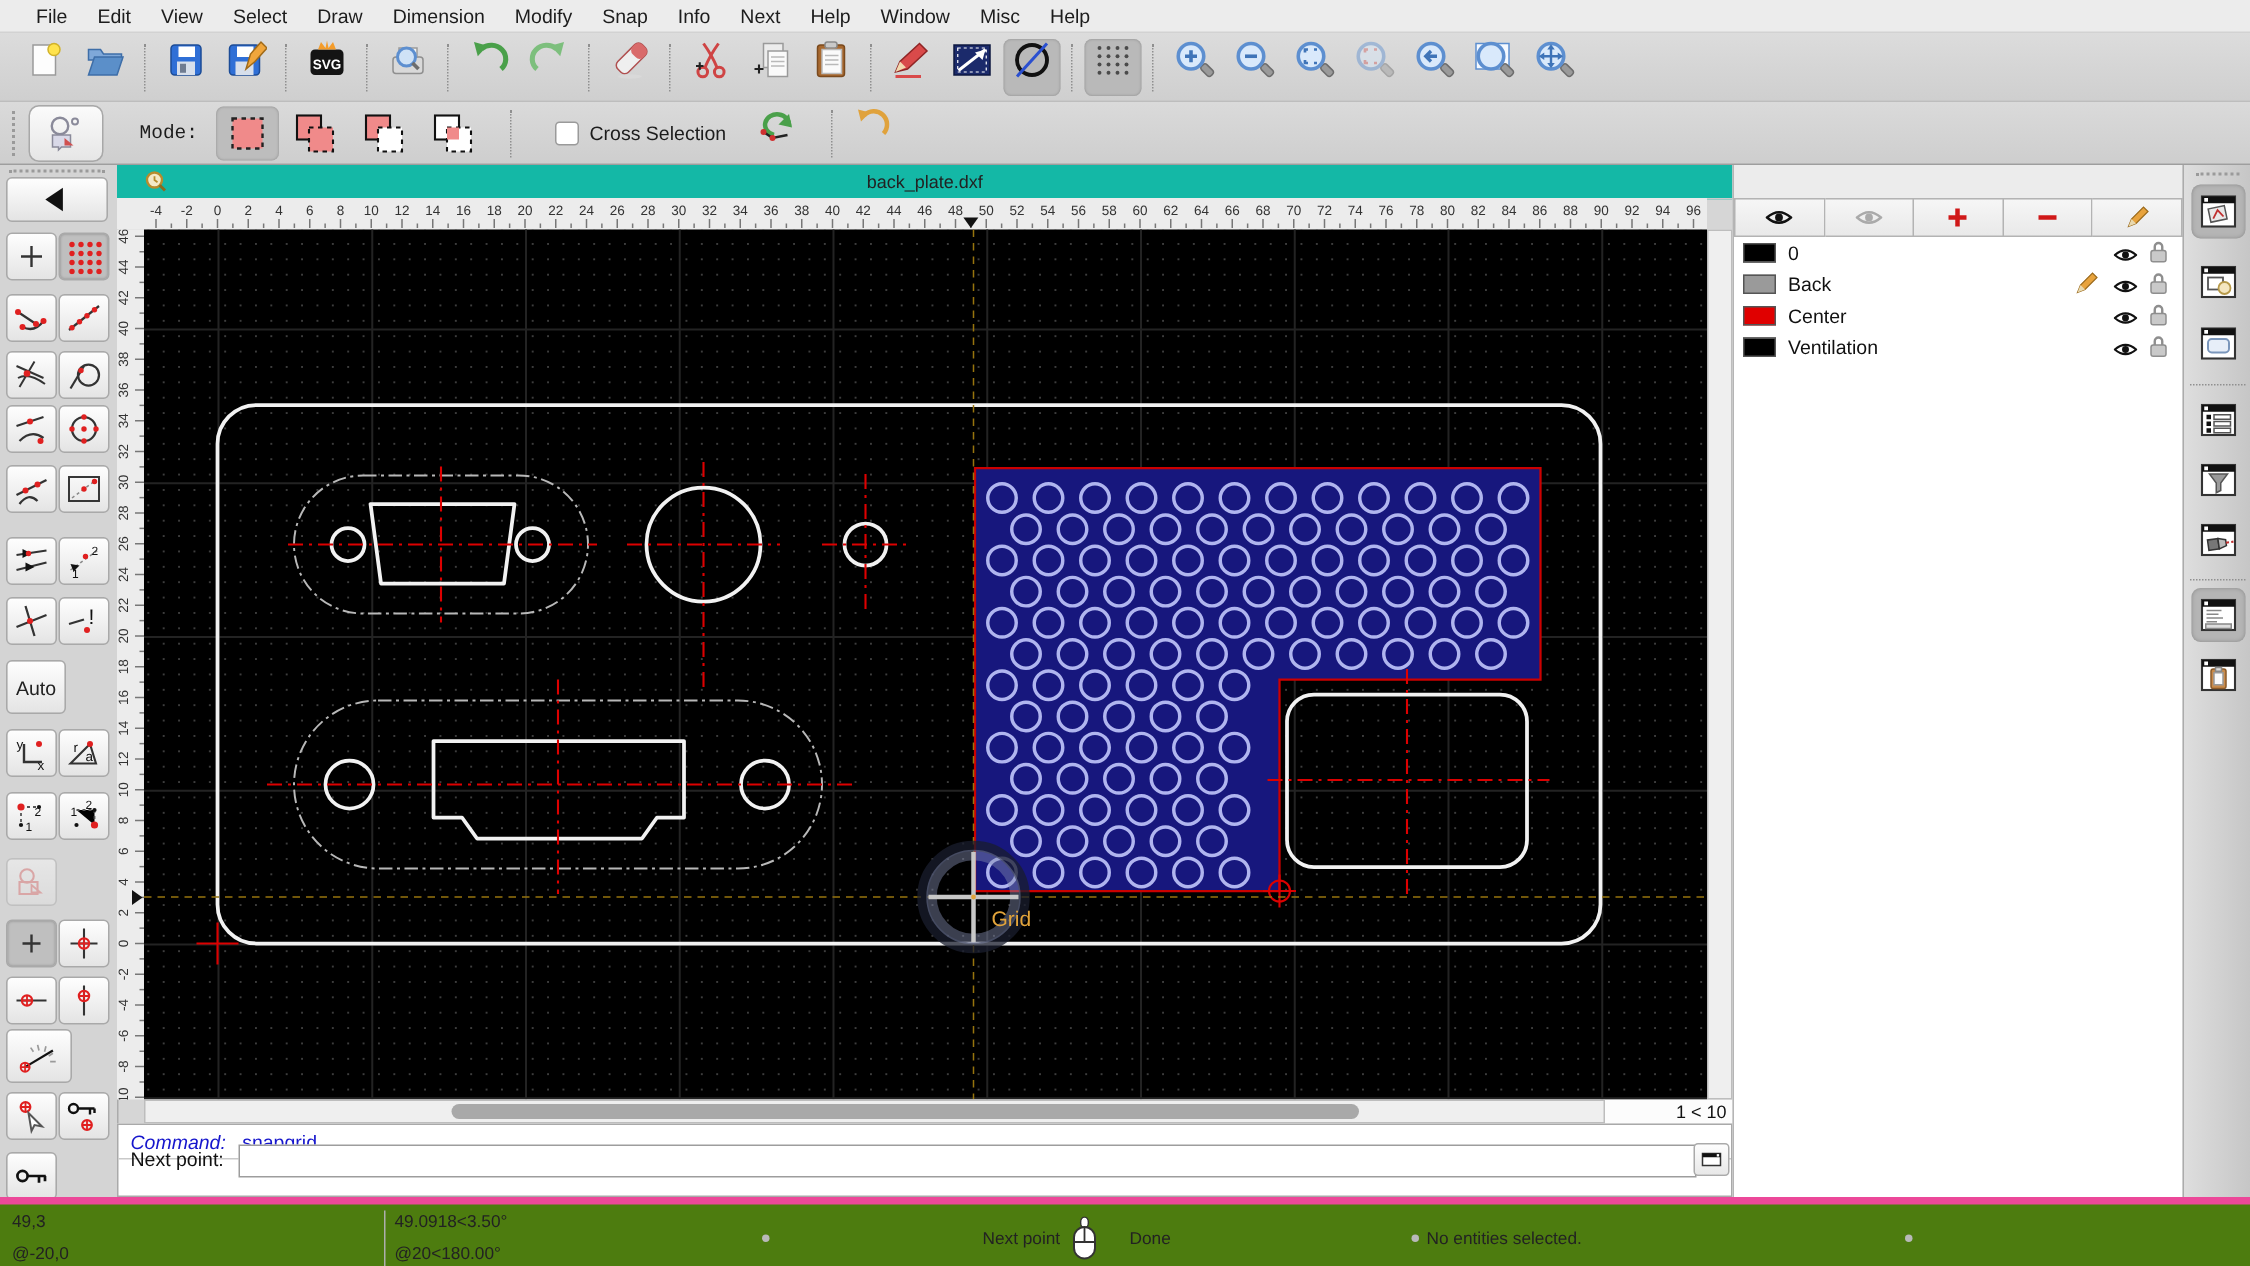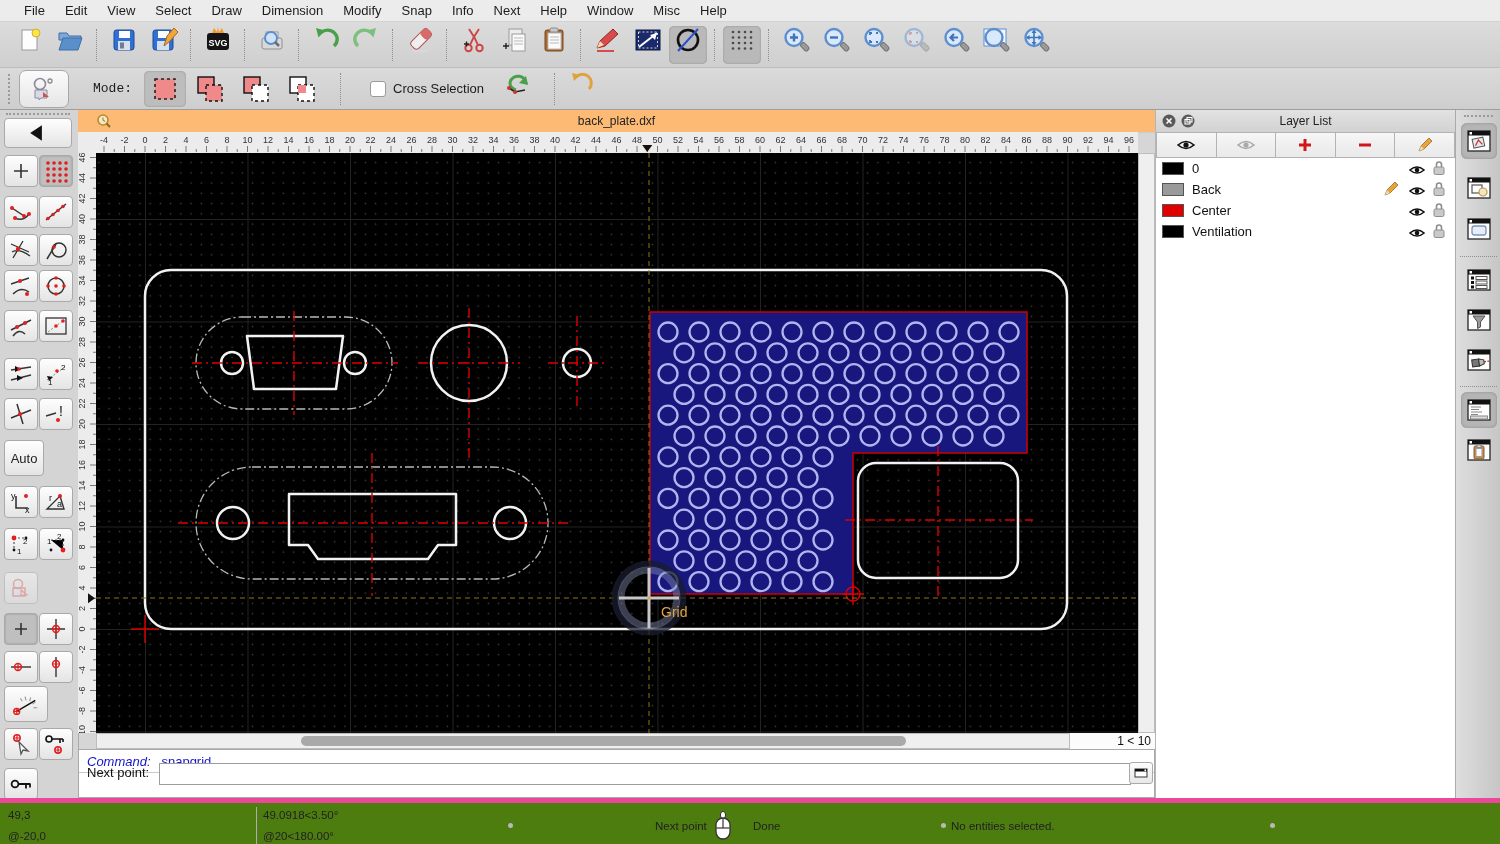--- a/index.html
+++ b/index.html
@@ -30,21 +30,21 @@
     background:linear-gradient(#fbfbfb,#e6e6e6);display:flex;align-items:center;justify-content:center;margin-right:6px;}
   
   #leftpal{position:absolute;left:0;top:110px;width:78px;height:688px;background:#d4d4d4;border-right:1px solid #ababab;}
   .pbtn{position:absolute;width:34px;height:32px;background:linear-gradient(#fefefe,#e4e4e4);
     border:1px solid #a9a9a9;border-radius:4px;display:flex;align-items:center;justify-content:center;box-sizing:border-box;}
   .pbtn svg{width:26px;height:24px;}
   .pbtn.on{background:#bfbfbf;box-shadow:inset 0 0 2px #898989;}
   .pbtn.wide{width:68px;height:30px;}
   .pbtn.txt{font-size:13px;color:#222;text-align:center;}
   
-  #tabbar{position:absolute;left:78px;top:110px;width:1077px;height:22px;background:#fdba74;border-bottom:1px solid #cccccc;}
+  #tabbar{position:absolute;left:78px;top:110px;width:1077px;height:22px;background:#14b8a6;border-bottom:1px solid #cccccc;}
   #tabtitle{position:absolute;left:0;top:0;width:100%;text-align:center;font-size:12px;color:#222;line-height:22px;}
   #hruler{position:absolute;left:96px;top:132px;width:1042px;height:21px;background:#ececec;}
   #vruler{position:absolute;left:78px;top:153px;width:18px;height:580px;background:#ececec;}
   #rcorner{position:absolute;left:78px;top:132px;width:18px;height:21px;background:#ececec;}
   #canvas{position:absolute;left:96px;top:153px;width:1042px;height:580px;background:#000;
     background-image:
       linear-gradient(to right,#232323 1px,transparent 1px),
       linear-gradient(to bottom,#232323 1px,transparent 1px),
       radial-gradient(#3d3d3d 0.8px,transparent 1px);
     background-size:102.5px 102.5px,102.5px 102.5px,10.25px 10.25px;
@@ -1104,32 +1104,20 @@
     <line x1="11" y1="7" x2="11" y2="17" stroke="#333" stroke-width="1.2"></line>
     <line x1="4.5" y1="17" x2="17.5" y2="17" stroke="#333" stroke-width="1.2"></line>
   </svg>
   <div class="st" style="left:753px;top:17px;">Done</div>
   <div class="stdot" style="left:941px;top:20px;"></div>
   <div class="st" style="left:951px;top:17px;">No entities selected.</div>
   <div class="stdot" style="left:1270px;top:20px;"></div>
 </div>
 
 <div id="layerpanel">
-  <div id="lp-title">
-    <div id="lp-title-text">Layer List</div>
-    <svg class="lp-winbtn" style="left:6px;" viewBox="0 0 14 14">
-      <circle cx="7" cy="7" r="6.5" fill="#5a5a5a"></circle>
-        <path d="M4.5 4.5 L9.5 9.5 M9.5 4.5 L4.5 9.5" stroke="#fff" stroke-width="1.6"></path>
-      </svg>
-    <svg class="lp-winbtn" style="left:25px;" viewBox="0 0 14 14">
-      <circle cx="7" cy="7" r="6.5" fill="#5a5a5a"></circle>
-        <rect x="4" y="5.5" width="5" height="4.5" fill="none" stroke="#fff" stroke-width="1.1"></rect>
-        <rect x="6" y="3.5" width="5" height="4.5" fill="none" stroke="#fff" stroke-width="1.1"></rect>
-      </svg>
-  </div>
   <div id="lp-toolbar">
     <div class="lp-tbtn">
         <svg width="18" height="12" style="color:#111">
           <use href="#eye"></use>
         </svg>
       </div>
     <div class="lp-tbtn">
         <svg width="18" height="12" style="color:#aaa">
           <use href="#eye"></use>
         </svg>

